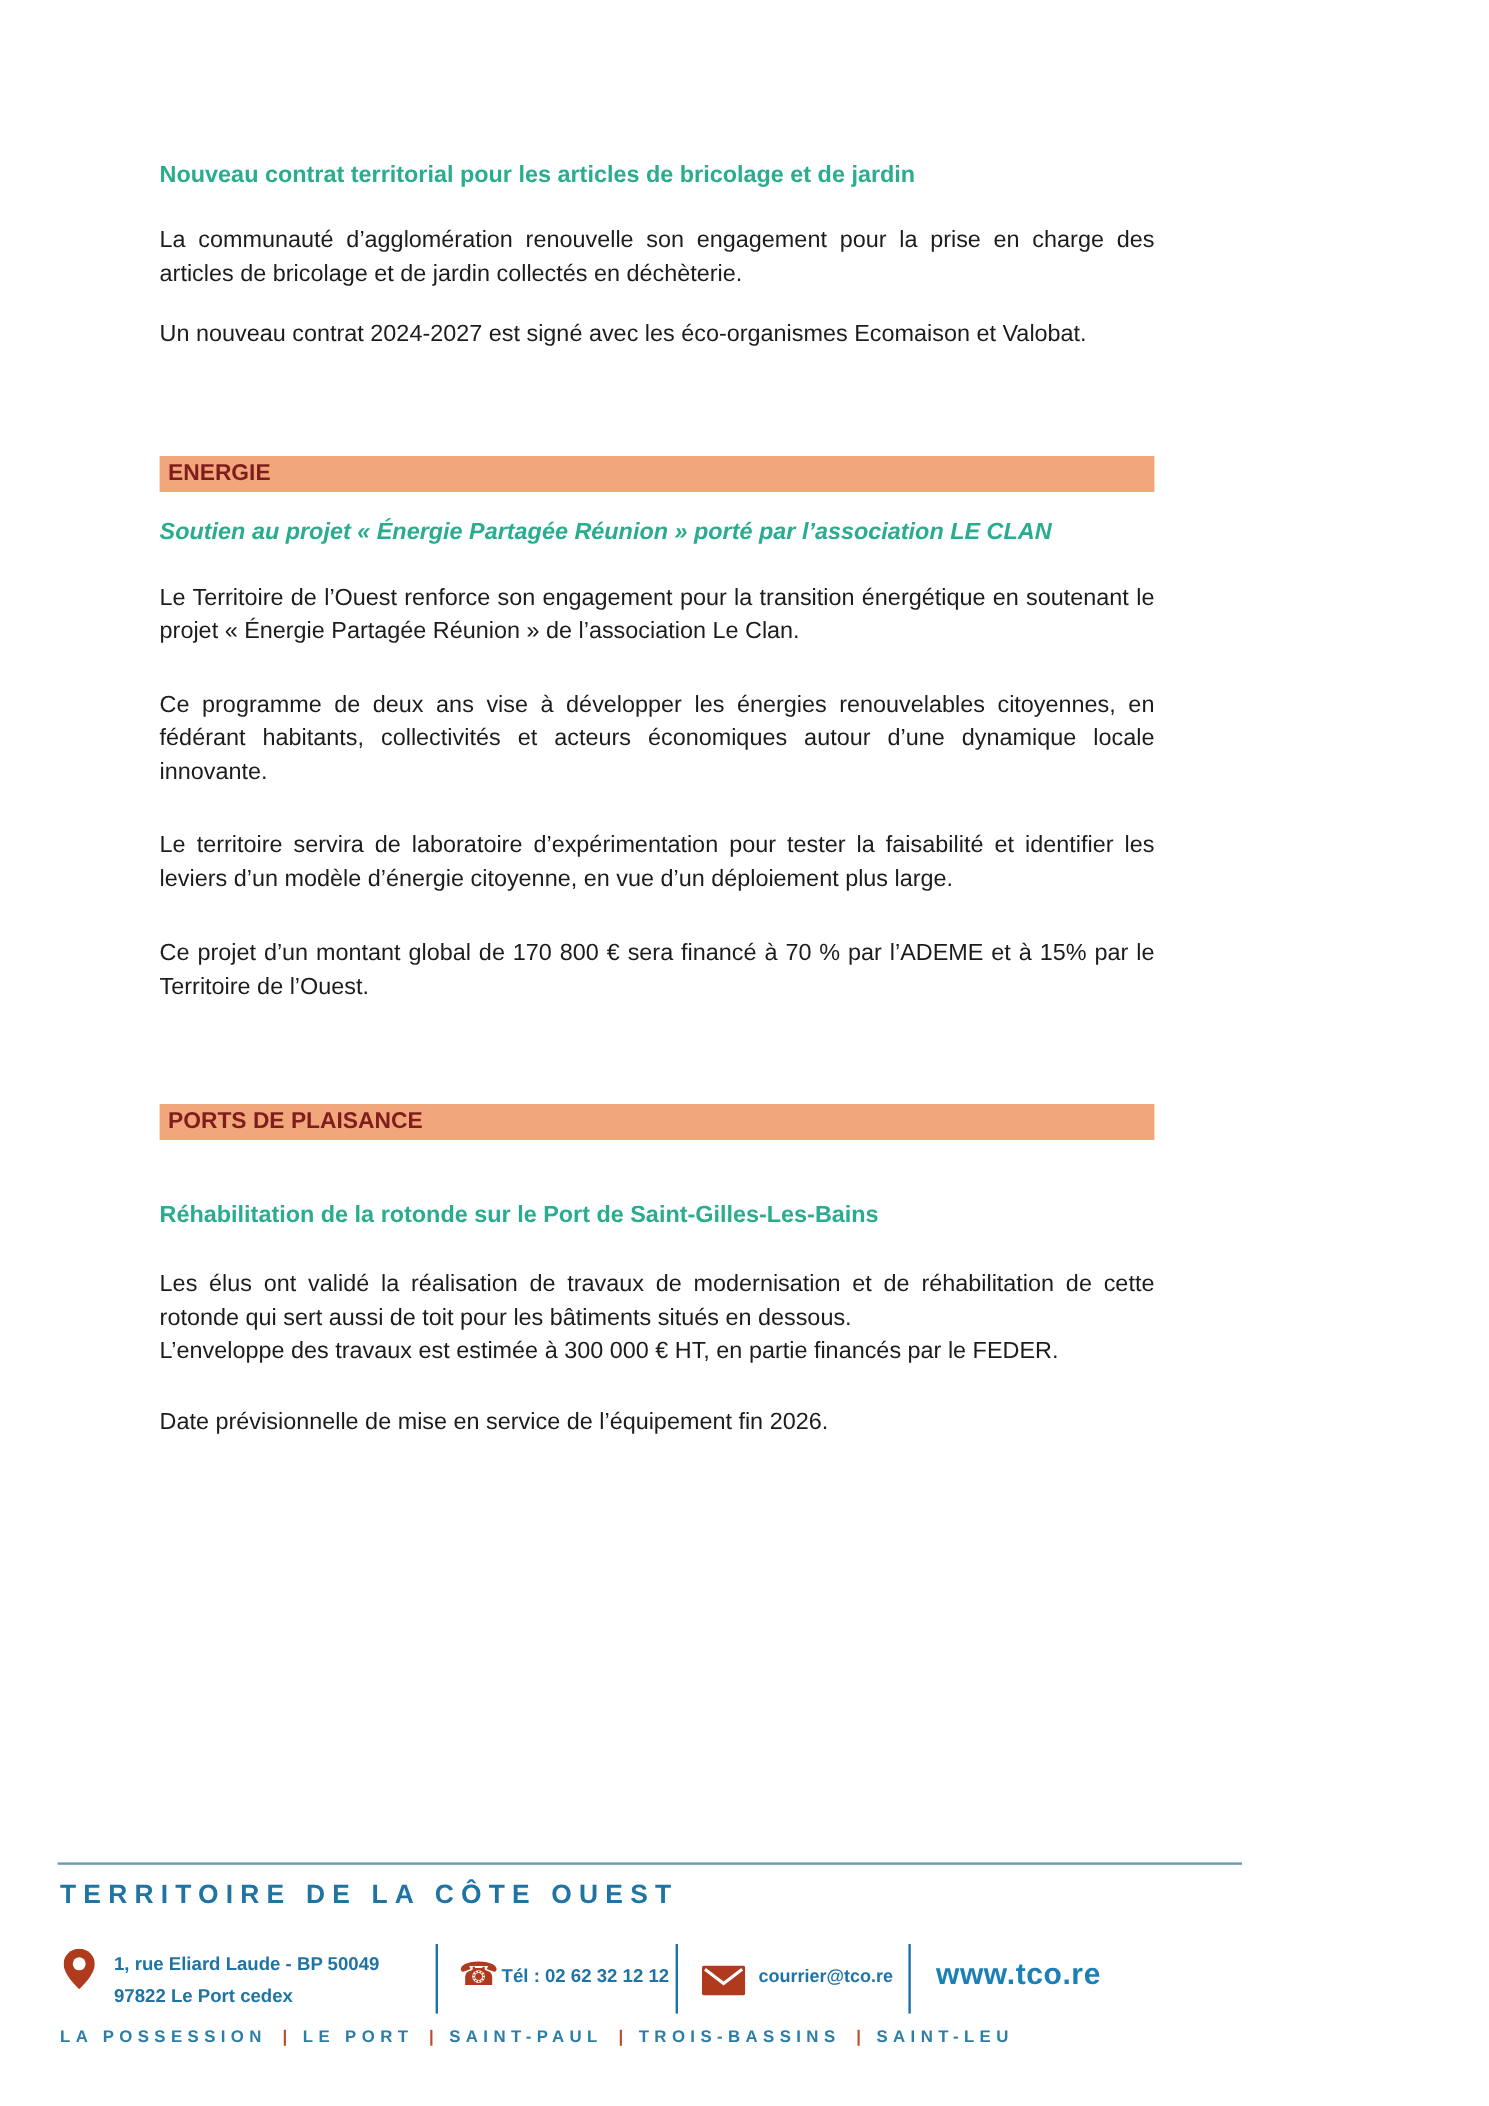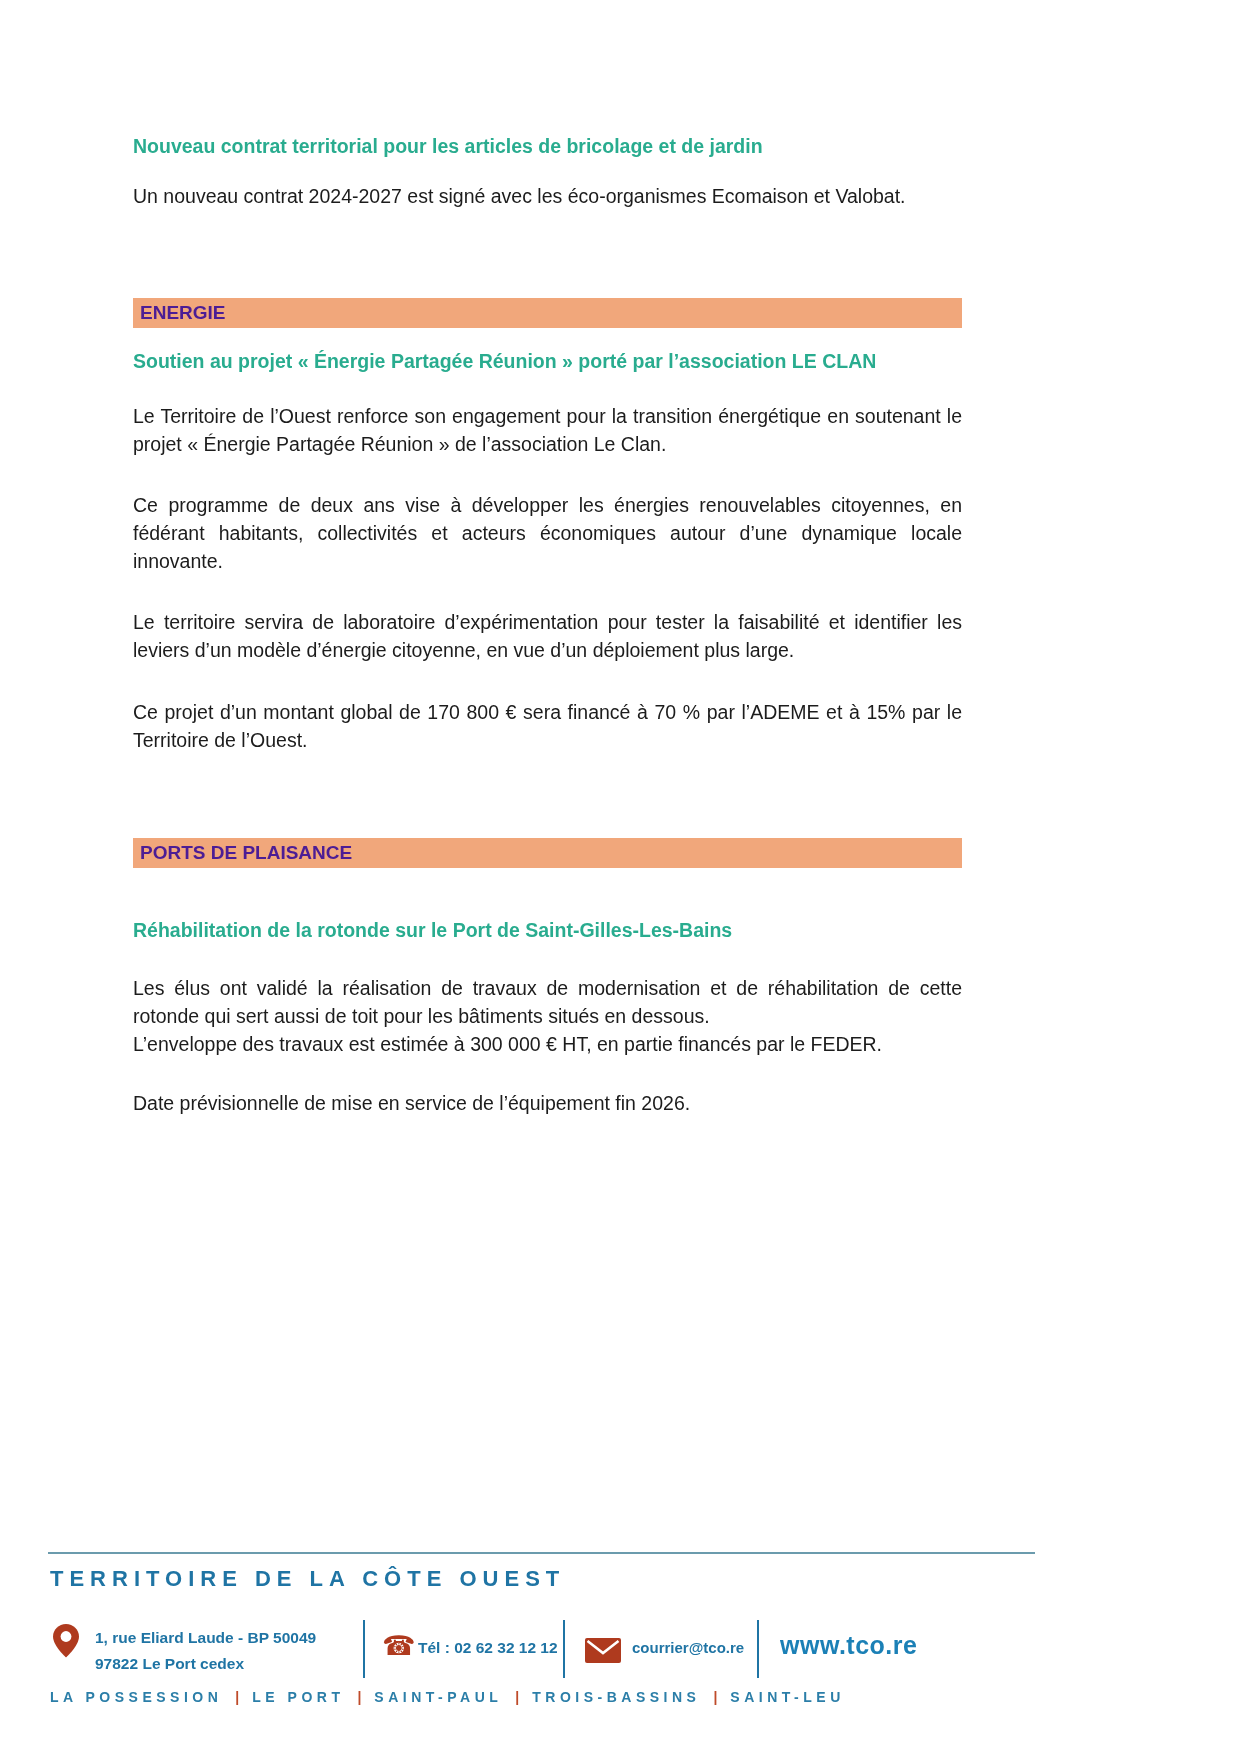--- a/index.html
+++ b/index.html
@@ -7,36 +7,36 @@
     position:relative; width:1035px; height:1755px;
     background:#ffffff; overflow:hidden;
     font-family:"Liberation Sans","DejaVu Sans",sans-serif;
   }
   .content { position:absolute; left:133px; top:0; width:829px; }
   .teal-heading {
     margin:0; font-size:19.5px; line-height:28px; font-weight:700;
     color:#29AC8F; white-space:nowrap;
   }
   .banner {
-    height:30px; line-height:30px; background:#F1A77B; color:#4c1d95;
+    height:30px; line-height:30px; background:#F1A77B; color:#7f1d1d;
     font-size:19px; font-weight:700; padding-left:7px; box-sizing:border-box;
   }
   .content p {
     margin:0; font-size:19.5px; line-height:28px; color:#1C1C1C;
     text-align:justify;
   }
   
   .h-first       { margin-top:132px; }
   .p-after-h     { margin-top:26px !important; }
   .p-gap-sm      { margin-top:22px !important; }
   .p-gap-md      { margin-top:27px !important; }
   .p-gap-lg      { margin-top:33px !important; }
   .p-gap-xl      { margin-top:34px !important; }
   .banner-energie{ margin-top:88px; }
-  .h-after-banner{ margin-top:19px; }
+  .h-after-banner{ margin-top:19px;font-style:italic; }
   .banner-ports  { margin-top:84px; }
   .h-ports       { margin-top:48px; }
   .tight-block   { margin-top:30px; }
   .tight-block p { margin:0; }
   .p-closing     { margin-top:31px !important; }
 
   
   .footer-line { position:absolute; left:48px; top:1552px; width:1128px; height:2px; background:#6B9BAD; }
   .brand {
     position:absolute; left:50px; top:1566px; font-size:22px; font-weight:700;
@@ -66,20 +66,21 @@
   .tco-logo { position:absolute; left:1090px; top:1562px; }
 </style>
 </head>
 <body>
 
 <div class="page">
   <main class="content">
 
     <section>
       <h2 class="teal-heading h-first">Nouveau contrat territorial pour les articles de bricolage et de jardin</h2>
+      <p class="p-after-h">La communauté d’agglomération renouvelle son engagement pour la prise en charge des articles de bricolage et de jardin collectés en déchèterie.</p>
       <p class="p-gap-sm">Un nouveau contrat 2024-2027 est signé avec les éco-organismes Ecomaison et Valobat.</p>
     </section>
 
     <section>
       <div class="banner banner-energie">ENERGIE</div>
       <h2 class="teal-heading h-after-banner">Soutien au projet « Énergie Partagée Réunion » porté par l’association LE CLAN</h2>
       <p class="p-gap-md">Le Territoire de l’Ouest renforce son engagement pour la transition énergétique en soutenant le projet « Énergie Partagée Réunion » de l’association Le Clan.</p>
       <p class="p-gap-lg">Ce programme de deux ans vise à développer les énergies renouvelables citoyennes, en fédérant habitants, collectivités et acteurs économiques autour d’une dynamique locale innovante.</p>
       <p class="p-gap-lg">Le territoire servira de laboratoire d’expérimentation pour tester la faisabilité et identifier les leviers d’un modèle d’énergie citoyenne, en vue d’un déploiement plus large.</p>
       <p class="p-gap-xl">Ce projet d’un montant global de 170 800 € sera financé à 70 % par l’ADEME et à 15% par le Territoire de l’Ouest.</p>

